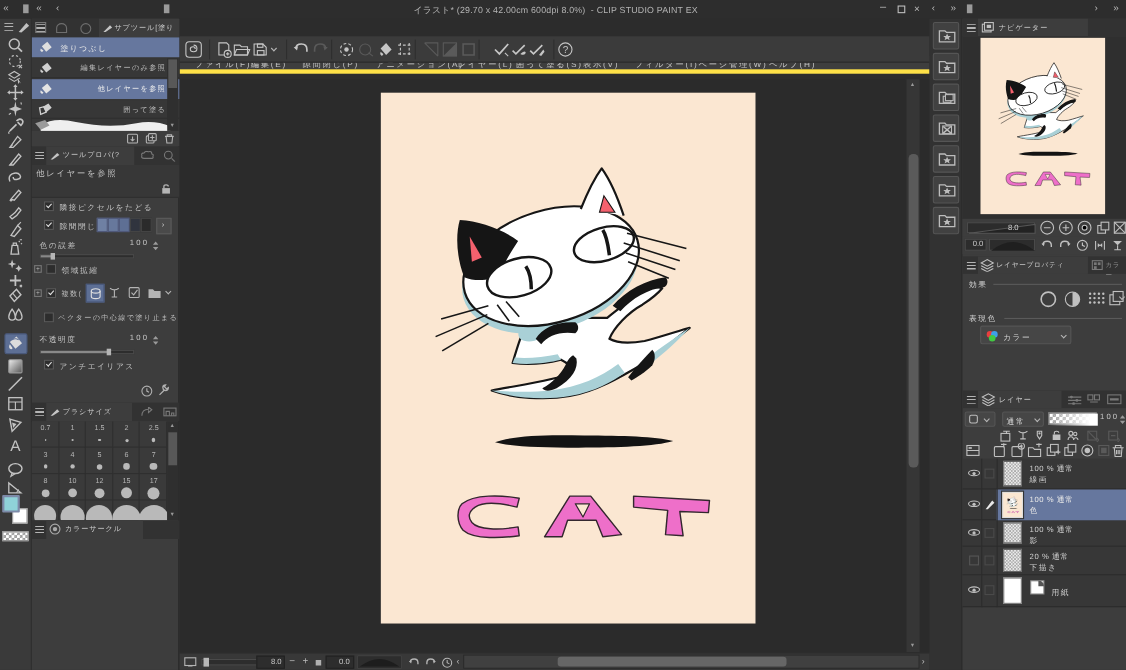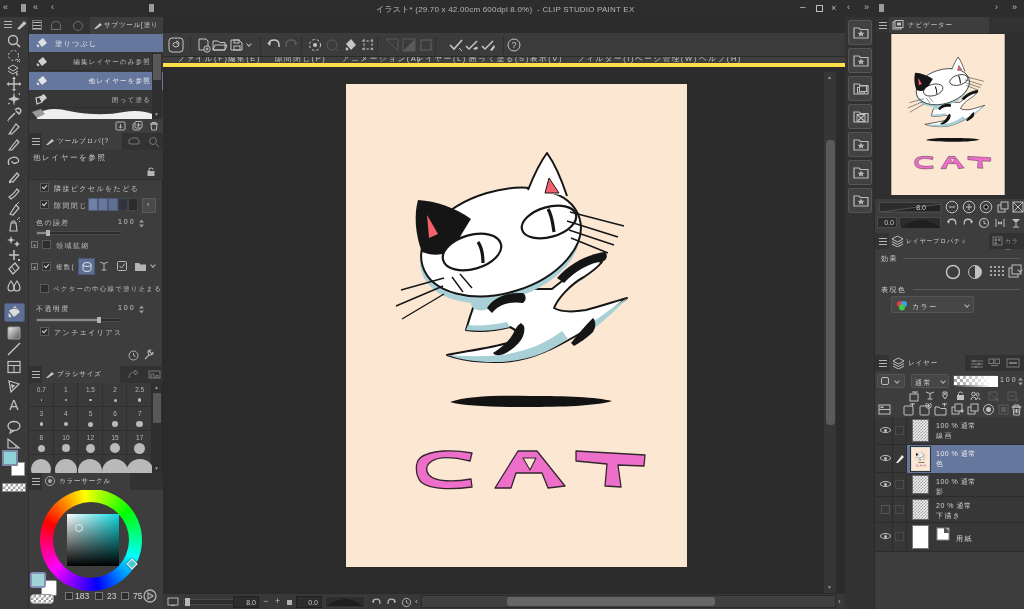--- a/index.html
+++ b/index.html
@@ -584,44 +584,20 @@
   </div>
 
   <div class="abs hdr" style="left:0;top:456px;width:134px;height:17px;">
     <span class="abs burger" style="left:3px;top:5px;"></span>
     <div class="abs tab" style="left:13px;top:0;width:88px;height:17px;">
       <span class="abs" style="left:3px;top:3px;width:10px;height:10px;border:1px solid #aaa;border-radius:50%;"></span>
       <span class="abs" style="left:6px;top:6px;width:4px;height:4px;background:#aaa;border-radius:50%;"></span>
       <span class="abs" style="left:17px;top:4px;font-size:6.5px;letter-spacing:0.8px;color:#d0d0d0;">カラーサークル</span>
     </div>
   </div>
-  <div class="abs" style="left:0;top:473px;width:134px;height:119px;background:#3d3d3d;overflow:hidden;">
-
-    <div class="abs" style="left:11px;top:-1px;width:102px;height:102px;border-radius:50%;background:conic-gradient(from 292deg, #ff0000, #ffff00 60deg, #00ff00 120deg, #00ffff 180deg, #0000ff 240deg, #ff00ff 300deg, #ff0000 360deg);"></div>
-    <div class="abs" style="left:24px;top:12px;width:76px;height:76px;border-radius:50%;background:#3d3d3d;"></div>
-
-    <div class="abs" style="left:38px;top:24px;width:52px;height:52px;background:linear-gradient(to bottom, rgba(0,0,0,0), #000), linear-gradient(to right, #fff, #10d8e0);"></div>
-    <span class="abs" style="left:46px;top:34px;width:8px;height:8px;border:1.3px solid #e8e8e8;border-radius:50%;"></span>
-    <span class="abs" style="left:99px;top:70px;width:8px;height:8px;background:#49c8d4;border:1.5px solid #f0f0f0;transform:rotate(45deg);box-shadow:0 0 2px #222;"></span>
-
-    <span class="abs" style="left:12px;top:90px;width:16px;height:16px;background:#fff;border:1px solid #888;border-radius:2px;"></span>
-    <span class="abs" style="left:1px;top:82px;width:16px;height:16px;background:#9fd3d8;border:2.5px solid #8693b8;border-radius:3px;"></span>
-    <div class="abs checker" style="left:1px;top:104px;width:24px;height:10px;border:1px solid #999;border-radius:4px;background-size:5px 5px;background-position:0 0,2.5px 2.5px;"></div>
-
-    <span class="abs" style="left:36px;top:102px;width:8px;height:8px;background:#2c2c2c;border:1px solid #777;"></span>
-    <span class="abs" style="left:46px;top:101px;font-size:8.5px;color:#d5d5d5;">183</span>
-    <span class="abs" style="left:66px;top:102px;width:8px;height:8px;background:#2c2c2c;border:1px solid #777;"></span>
-    <span class="abs" style="left:78px;top:101px;font-size:8.5px;color:#d5d5d5;">23</span>
-    <span class="abs" style="left:92px;top:102px;width:8px;height:8px;background:#2c2c2c;border:1px solid #777;"></span>
-    <span class="abs" style="left:104px;top:101px;font-size:8.5px;color:#d5d5d5;">75</span>
-    <svg class="abs" style="left:114px;top:99px;" width="14" height="14" viewBox="0 0 14 14">
-          <circle cx="7" cy="7" r="6" fill="none" stroke="#b0b0b0" stroke-width="1.3"></circle>
-          <path d="M5,4 L10,7 L5,10 Z" fill="none" stroke="#b0b0b0" stroke-width="1.2"></path>
-        </svg>
-  </div>
 </div>
 
 <div class="abs" id="rightstrip" style="left:845px;top:17px;width:30px;height:592px;background:#323232;border-right:1px solid #2a2a2a;">
       <div class="abs" style="left:3px;top:3px;width:24px;height:25px;background:#414141;border:1px solid #555;border-radius:2px;">
         <svg class="abs" style="left:3px;top:3px;" width="18" height="18" viewBox="0 0 18 18">
           <path d="M2,4 L7,4 L8.5,5.5 L16,5.5 L16,14 L2,14 Z" fill="none" stroke="#bcbcbc" stroke-width="1.2"></path>
           <path d="M9,6.5 L10,8.8 L12.5,8.8 L10.6,10.3 L11.3,12.7 L9,11.3 L6.7,12.7 L7.4,10.3 L5.5,8.8 L8,8.8 Z" fill="#bcbcbc"></path>
         </svg>
       </div>
       <div class="abs" style="left:3px;top:31px;width:24px;height:25px;background:#414141;border:1px solid #555;border-radius:2px;">

